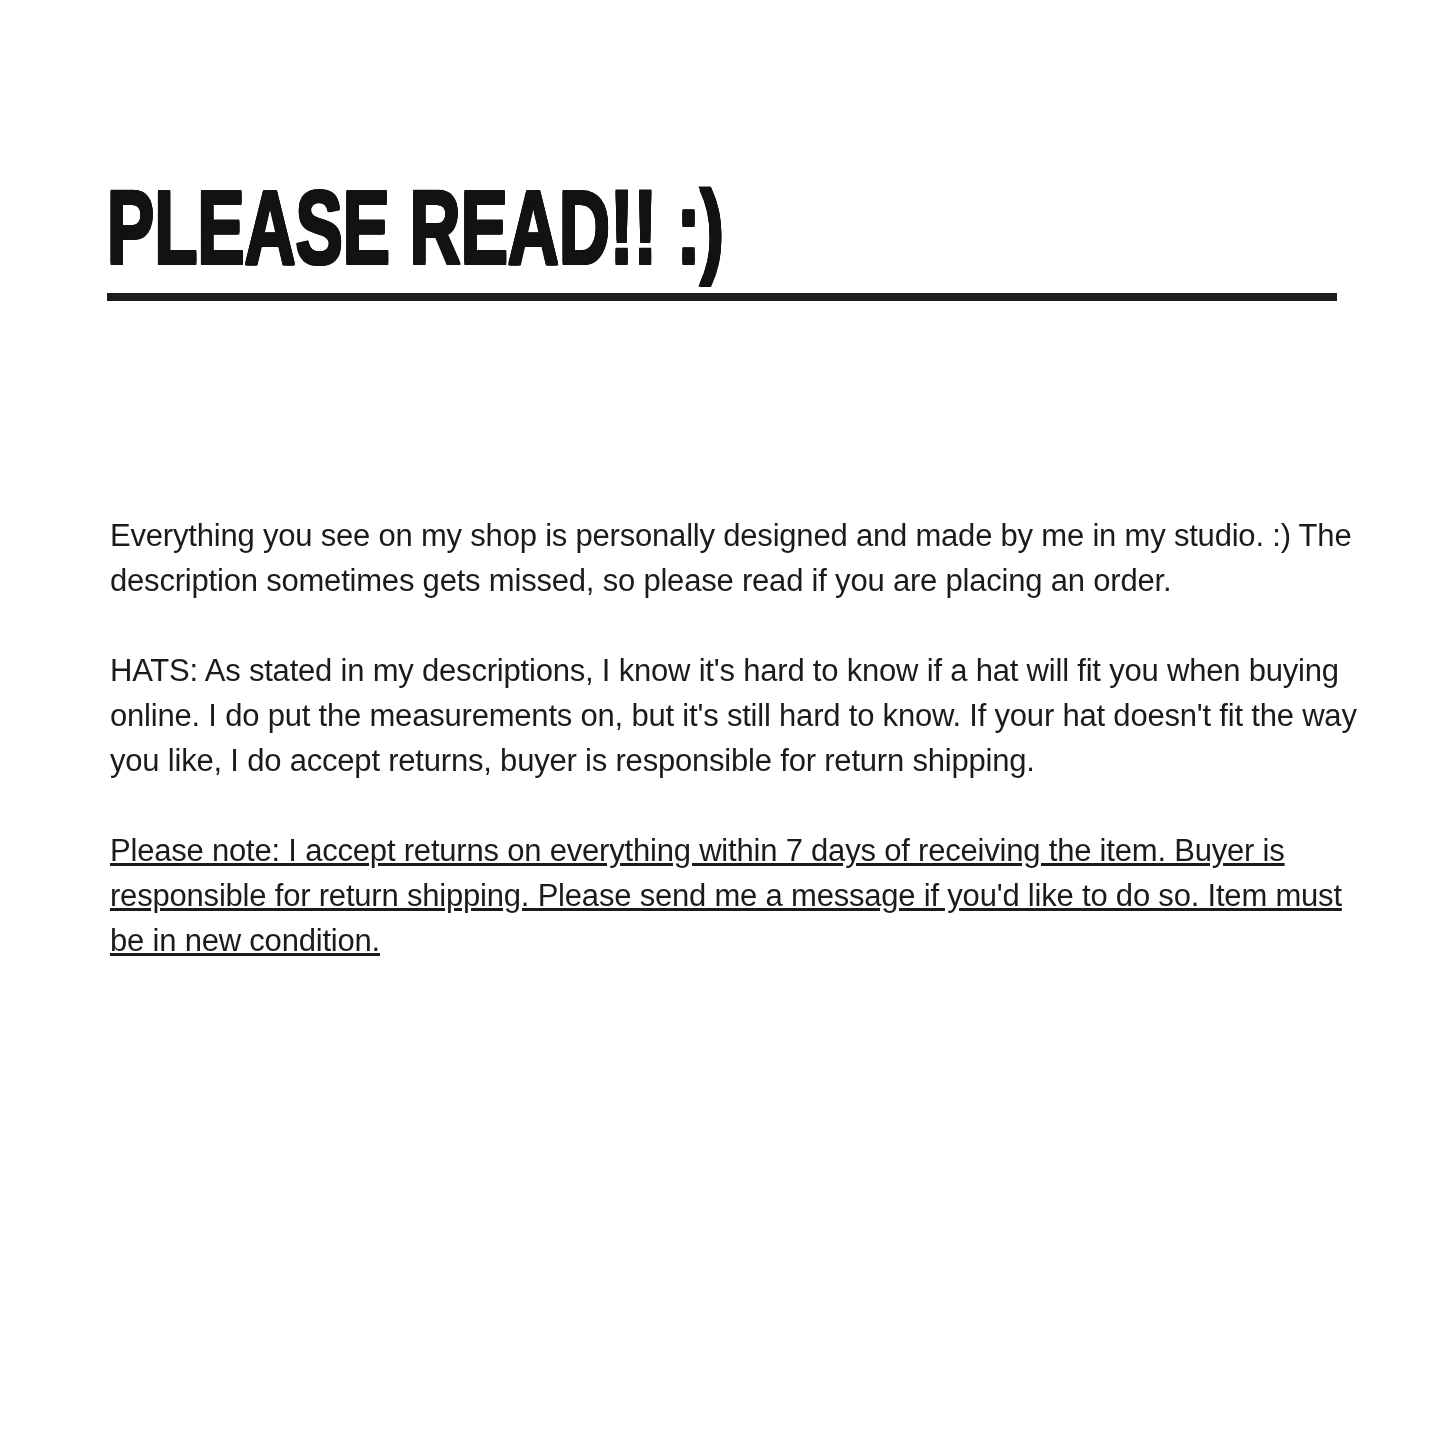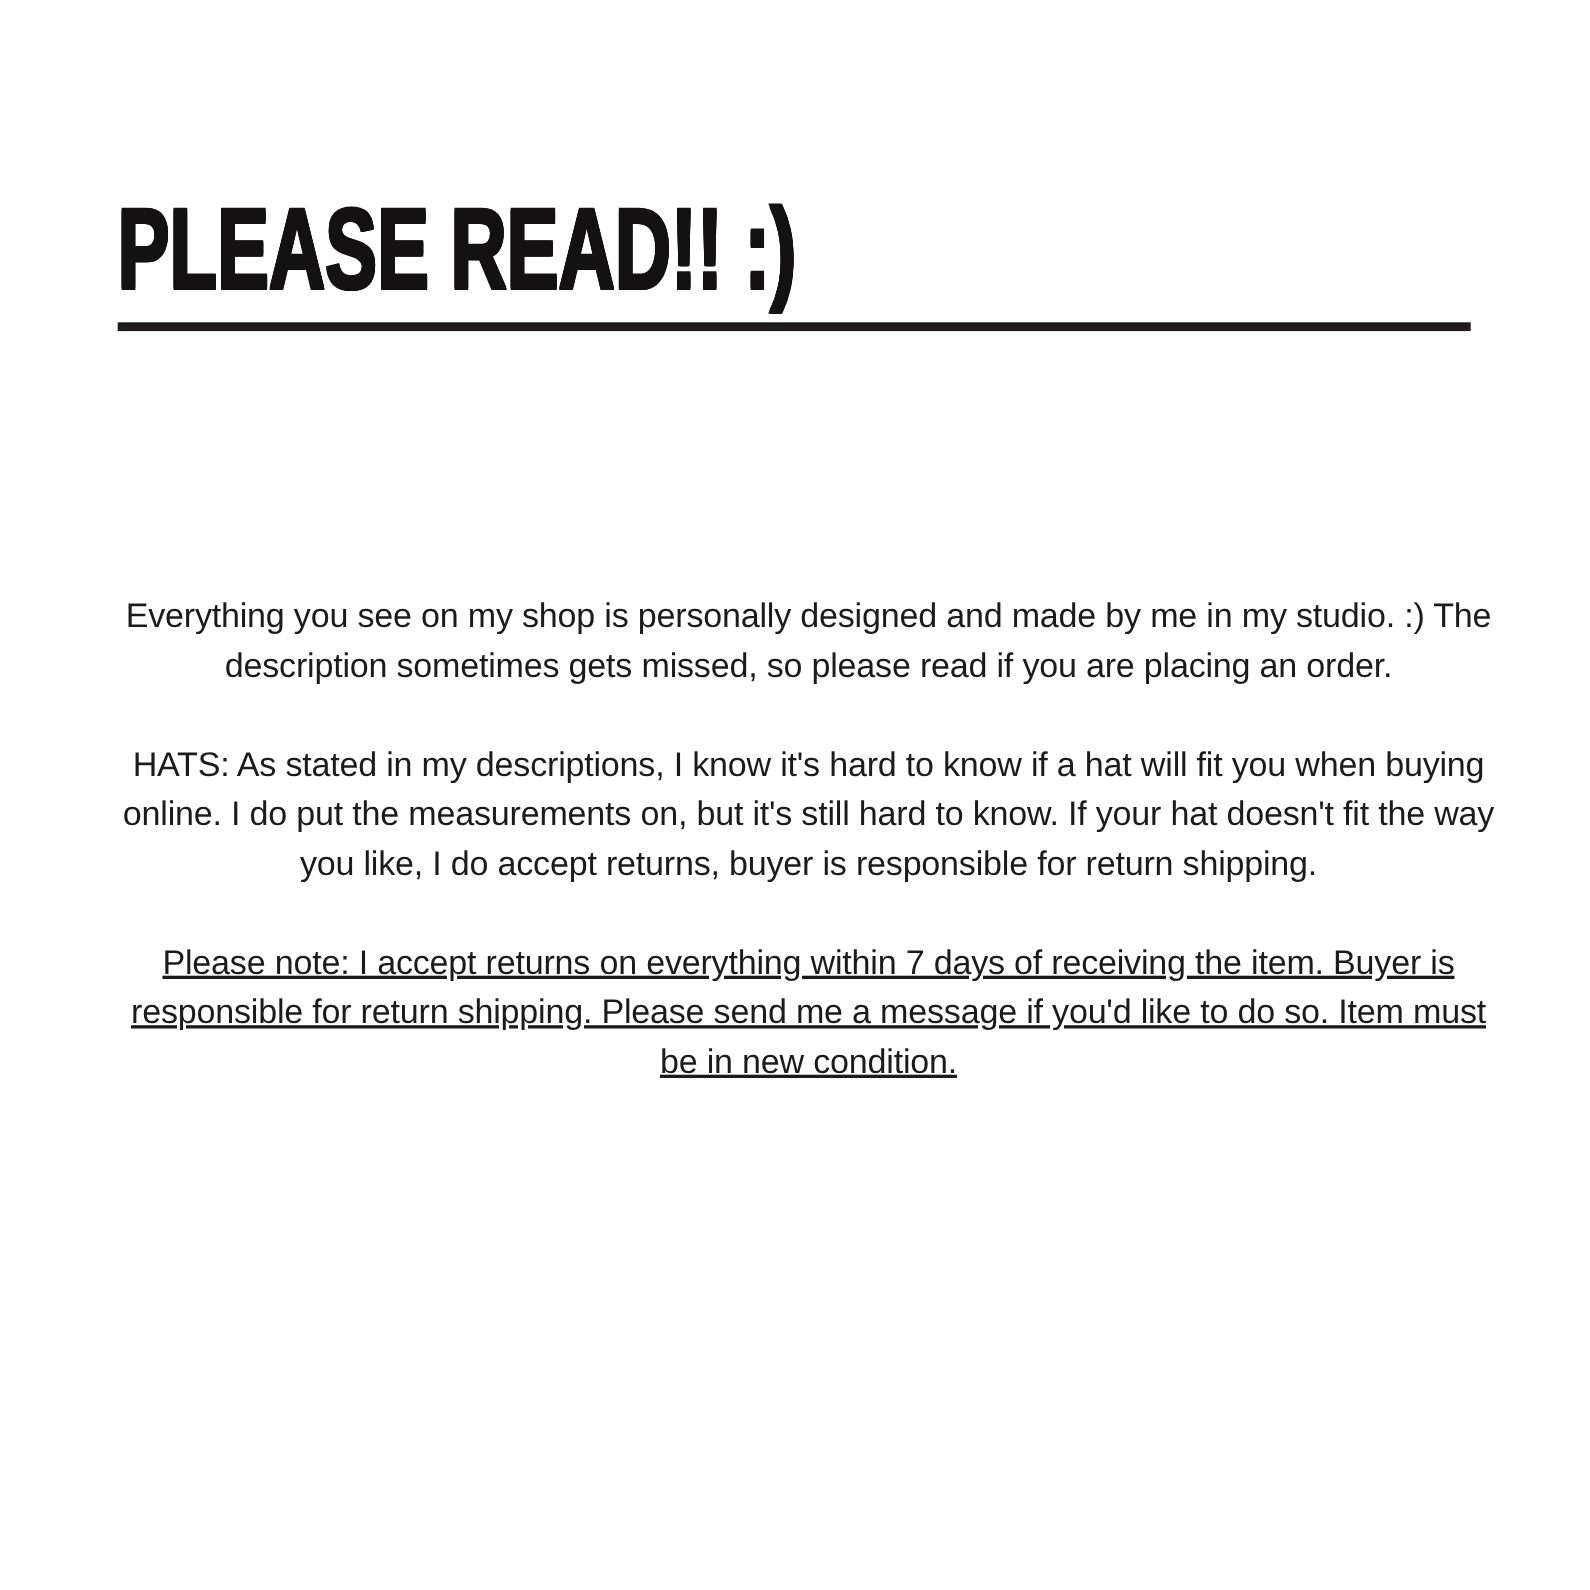--- a/index.html
+++ b/index.html
@@ -6,21 +6,20 @@
     margin: 0;
     padding: 0;
   }
   .canvas {
     position: relative;
     width: 1445px;
     height: 1445px;
     background: #ffffff;
     overflow: hidden;
     font-family: "Liberation Sans", sans-serif;
-    text-align: center;
   }
   .headline {
     position: absolute;
     left: 107px;
     top: 175px;
     margin: 0;
     font-family: "Liberation Sans", sans-serif;
     font-weight: bold;
     font-size: 104px;
     line-height: 1;
@@ -40,21 +39,21 @@
     position: absolute;
     left: 107px;
     top: 293px;
     width: 1230px;
     height: 8px;
     background: #1f1b1c;
   }
   .body-copy {
     position: absolute;
     left: 110px;
-    top: 537px;
+    top: 513px;
     width: 1250px;
     font-size: 31px;
     line-height: 45px;
     letter-spacing: -0.2px;
     color: #1b1b1b;
   }
   .body-copy p {
     margin: 0 0 45px 0;
   }
   .body-copy p:last-child {

